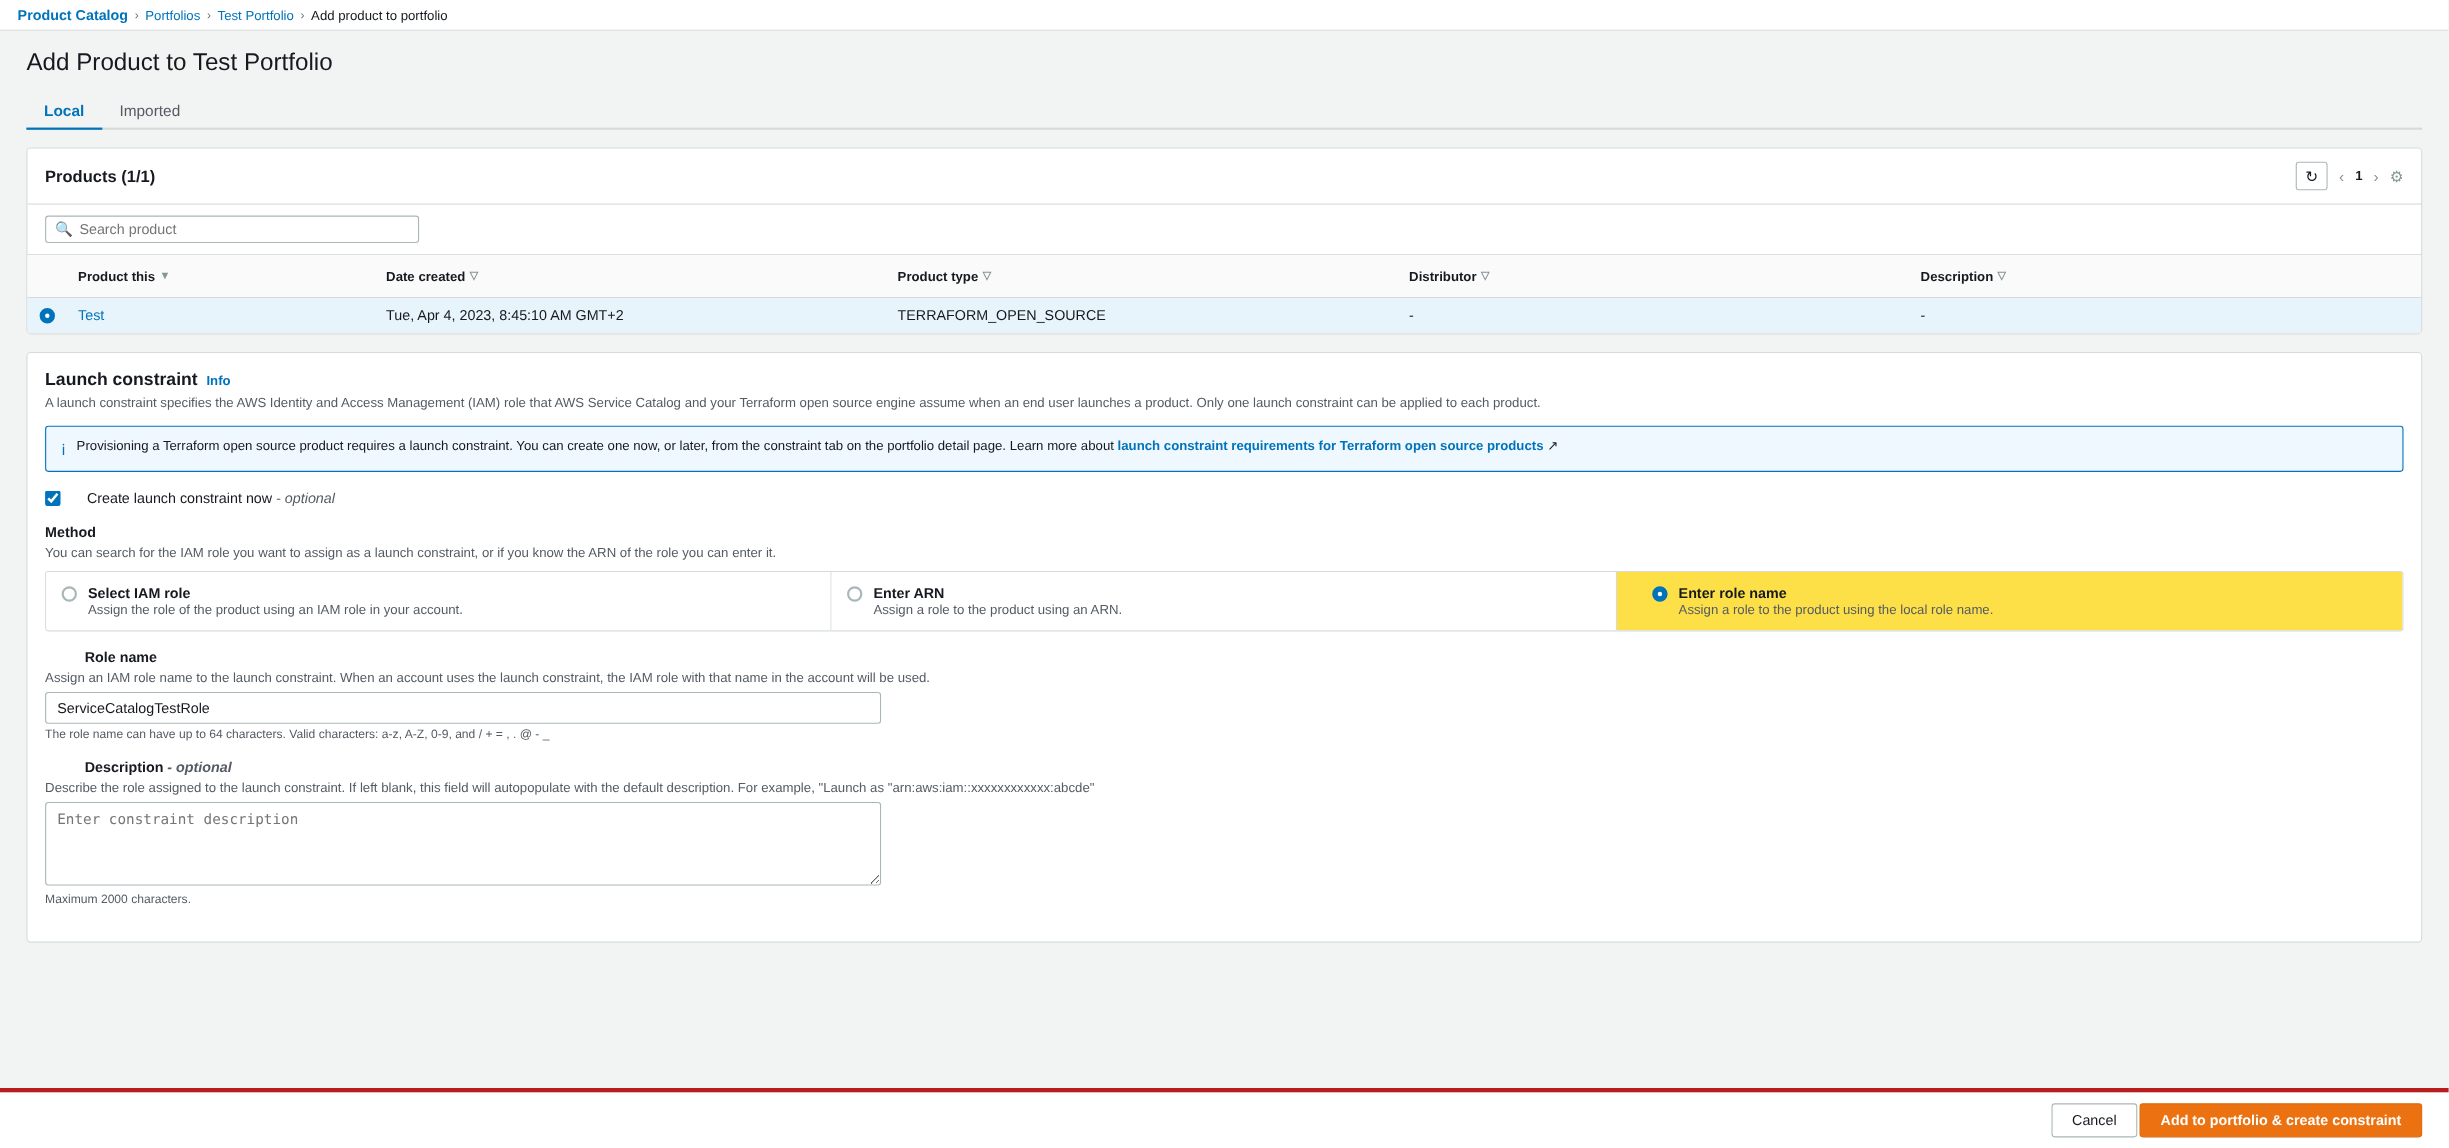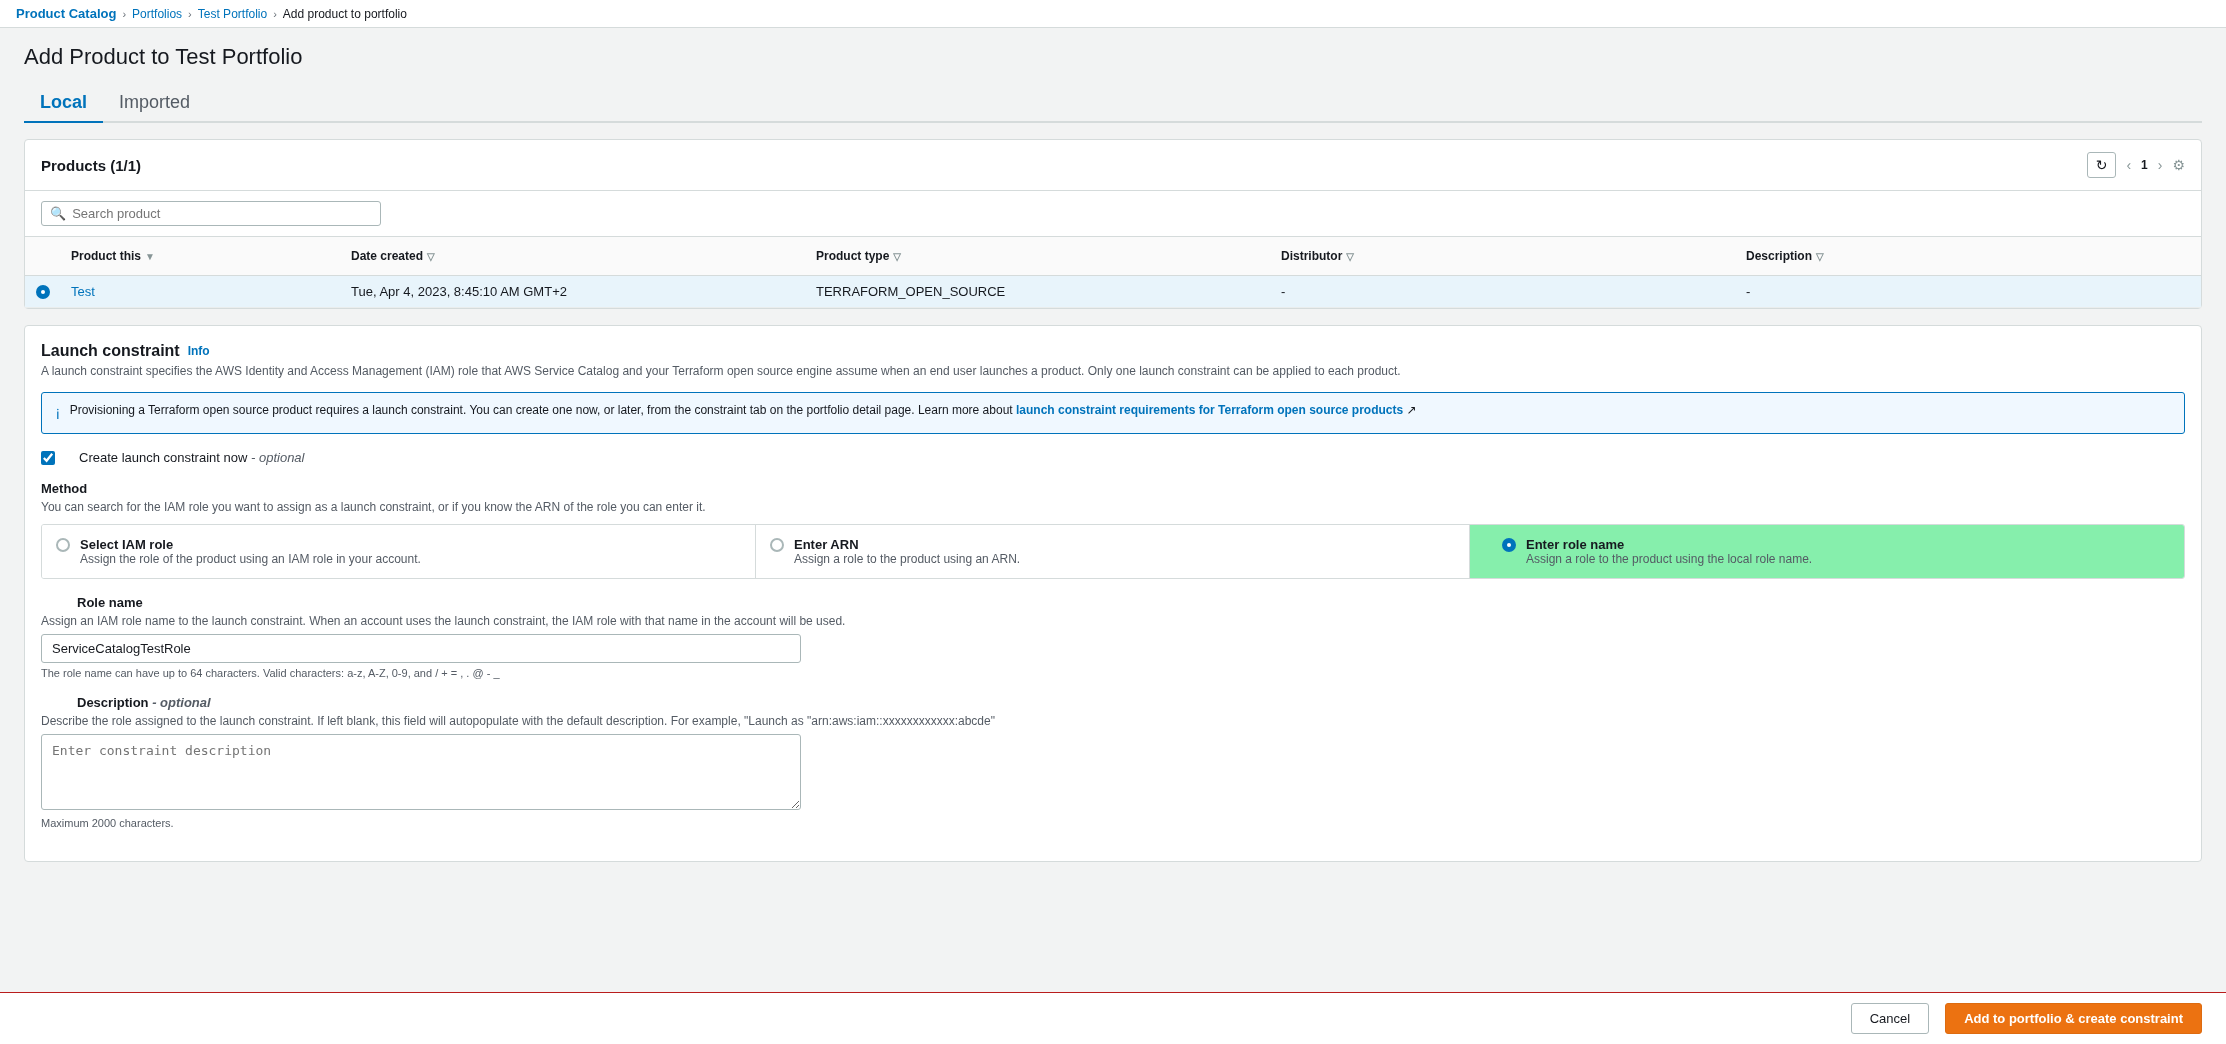--- a/index.html
+++ b/index.html
@@ -43,21 +43,21 @@
       margin-bottom: 14px;
     }
 
     .tabs-bar {
       display: flex;
       border-bottom: 2px solid #d5dbdb;
       margin-bottom: 16px;
     }
     .tab {
       padding: 8px 16px;
-      font-size: 18px;
+      font-size: 14px;
       cursor: pointer;
       color: #545b64;
       border-bottom: 2px solid transparent;
       margin-bottom: -2px;
       text-align: center;
     }
     .tab.active {
       color: #0073bb;
       border-bottom: 2px solid #0073bb;
       font-weight: 600;
@@ -259,21 +259,21 @@
     .method-option {
       padding: 12px 14px;
       border-right: 1px solid #d5dbdb;
       display: flex;
       align-items: flex-start;
       gap: 10px;
       cursor: pointer;
       background: #fff;
     }
     .method-option:last-child { border-right: none; }
-    .method-option.selected { background: #86efac; padding-left: 32px; }
+    .method-option.selected { background: #fde047; padding-left: 32px; }
     .method-option-radio {
       width: 14px;
       height: 14px;
       border-radius: 50%;
       border: 2px solid #aab7b8;
       margin-top: 1px;
       flex-shrink: 0;
       display: flex;
       align-items: center;
       justify-content: center;
@@ -321,25 +321,25 @@
       outline: none;
     }
     .max-chars { font-size: 11px; color: #545b64; margin-top: 4px; }
 
     .bottom-bar {
       position: fixed;
       bottom: 0;
       left: 0;
       right: 0;
       background: #fff;
-      border-top: 1px solid #b91c1c;
+      border-top: 4px solid #b91c1c;
       padding: 10px 24px;
       display: flex;
       justify-content: flex-end;
-      gap: 16px;
+      gap: 2px;
       z-index: 100;
     }
     .btn-cancel {
       background: #fff;
       border: 1px solid #aab7b8;
       border-radius: 3px;
       padding: 7px 18px;
       font-size: 13px;
       cursor: pointer;
       color: #16191f;

